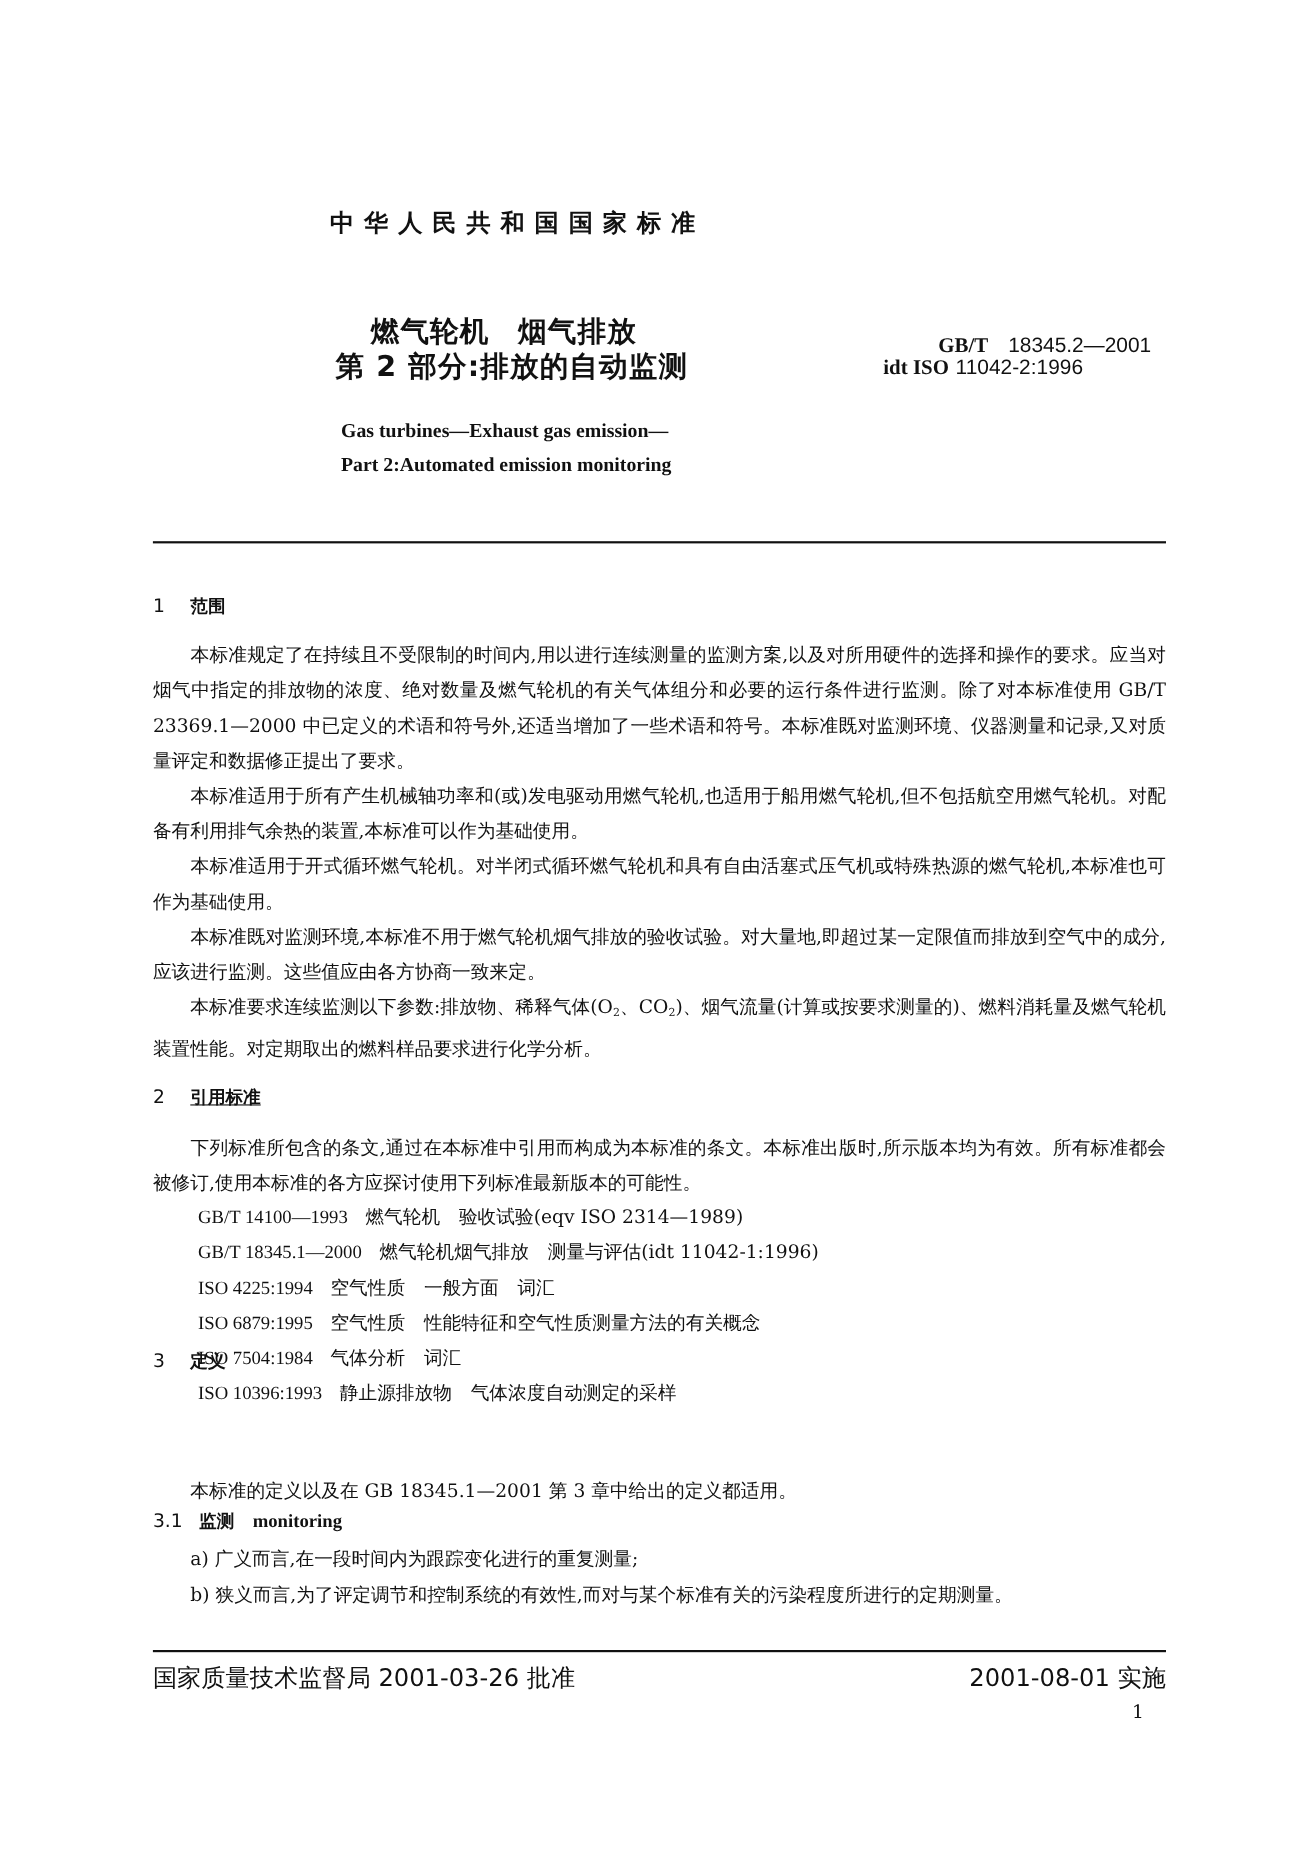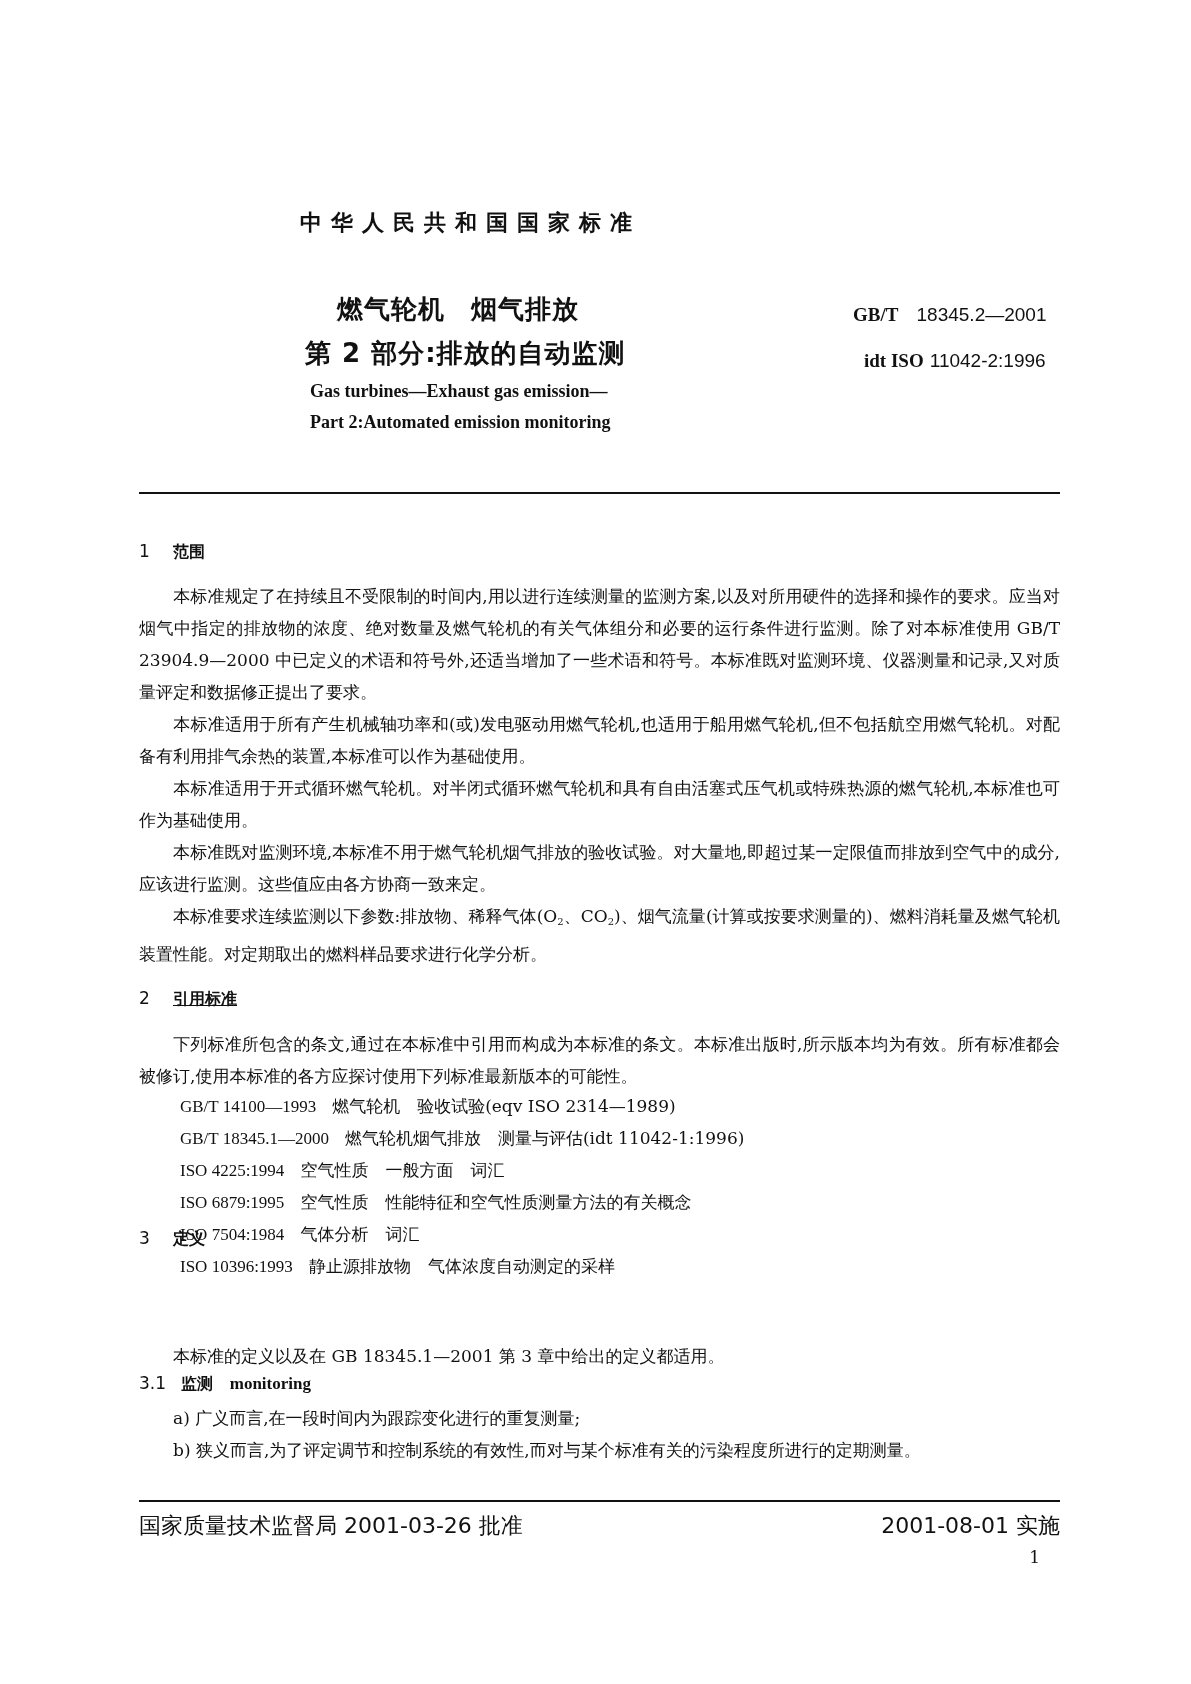--- a/index.html
+++ b/index.html
@@ -1,26 +1,26 @@
 <!DOCTYPE html>
 <html><head>
 <meta charset="utf-8">
 <style>
   html, body { margin: 0; padding: 0; background: #ffffff; }
   body { width: 1191px; height: 1684px; position: relative; overflow: hidden; color: #111; font-family: "DejaVu Serif", "Liberation Serif", serif; }
   .abs { position: absolute; white-space: nowrap; }
-  .sans { font-family: "DejaVu Sans", "Liberation Sans", sans-serif; margin-top: 20px; }
+  .sans { font-family: "DejaVu Sans", "Liberation Sans", sans-serif; }
   .nation { left: 300px; top: 188px; font-size: 22px; letter-spacing: 9px; font-weight: bold; }
   .title-cn { left: 300px; font-size: 26px; font-weight: bold; letter-spacing: 1px; }
-  .title-cn.l1 { left: 337px; top: 272px; }
+  .title-cn.l1 { left: 337px; top: 284px; }
   .title-cn.l2 { left: 305px; top: 316px; }
   .gap { display: inline-block; width: 26px; }
   .std-code { font-size: 19px; }
   .std-code.l1 { left: 853px; top: 303px; }
-  .std-code.l2 { left: 864px; top: 323px; margin-top: 26px; }
+  .std-code.l2 { left: 803px; top: 323px; }
   .std-code b { font-family: "Liberation Serif", serif; font-weight: bold; }
   .std-code .num { font-family: "Liberation Sans", sans-serif; letter-spacing: 0px; }
   .title-en { font-family: "Liberation Serif", serif; font-weight: bold; font-size: 18px; }
   .title-en.l1 { left: 310px; top: 381px; }
   .title-en.l2 { left: 310px; top: 412px; }
   .rule { position: absolute; left: 139px; width: 921px; height: 2px; background: #111; }
   .rule.top { top: 492px; }
   .rule.bottom { top: 1500px; height: 1.5px; }
   .h { font-family: "DejaVu Sans", "Liberation Sans", sans-serif; font-weight: bold; font-size: 16px; left: 139px; }
   .h .n { display: inline-block; width: 34px; font-weight: normal; font-size: 17px; }
@@ -55,21 +55,21 @@
 
 <div class="abs title-en l1">Gas turbines—Exhaust gas emission—</div>
 <div class="abs title-en l2">Part 2:Automated emission monitoring</div>
 
 <div class="rule top"></div>
 
 <div class="abs h" style="top:541px;">
   <span class="n">1</span><span>范围</span>
 </div>
 
-<div class="abs p" style="top:580px;"><span class="ind"></span><span>本标准规定了在持续且不受限制的时间内,用以进行连续测量的监测方案,以及对所用硬件的选择和操作的要求。应当对烟气中指定的排放物的浓度、绝对数量及燃气轮机的有关气体组分和必要的运行条件进行监测。除了对本标准使用 GB/T 23904.9—2000 中已定义的术语和符号外,还适当增加了一些术语和符号。本标准既对监测环境、仪器测量和记录,又对质量评定和数据修正提出了要求。</span></div>
+<div class="abs p" style="top:580px;"><span class="ind"></span><span>本标准规定了在持续且不受限制的时间内,用以进行连续测量的监测方案,以及对所用硬件的选择和操作的要求。应当对烟气中指定的排放物的浓度、绝对数量及燃气轮机的有关气体组分和必要的运行条件进行监测。除了对本标准使用 GB/T 23369.1—2000 中已定义的术语和符号外,还适当增加了一些术语和符号。本标准既对监测环境、仪器测量和记录,又对质量评定和数据修正提出了要求。</span></div>
 <div class="abs p" style="top:708px;"><span class="ind"></span><span>本标准适用于所有产生机械轴功率和(或)发电驱动用燃气轮机,也适用于船用燃气轮机,但不包括航空用燃气轮机。对配备有利用排气余热的装置,本标准可以作为基础使用。</span></div>
 <div class="abs p" style="top:772px;"><span class="ind"></span><span>本标准适用于开式循环燃气轮机。对半闭式循环燃气轮机和具有自由活塞式压气机或特殊热源的燃气轮机,本标准也可作为基础使用。</span></div>
 <div class="abs p" style="top:836px;"><span class="ind"></span><span>本标准既对监测环境,本标准不用于燃气轮机烟气排放的验收试验。对大量地,即超过某一定限值而排放到空气中的成分,应该进行监测。这些值应由各方协商一致来定。</span></div>
 <div class="abs p" style="top:900px;"><span class="ind"></span><span>本标准要求连续监测以下参数:排放物、稀释气体(O</span><sub class="sub2">2</sub><span>、CO</span><sub class="sub2">2</sub><span>)、烟气流量(计算或按要求测量的)、燃料消耗量及燃气轮机装置性能。对定期取出的燃料样品要求进行化学分析。</span></div>
 
 <div class="abs h" style="top:988px;text-decoration:underline;">
   <span class="n">2</span><span>引用标准</span>
 </div>
 <div class="abs p" style="top:1028px;"><span class="ind"></span><span>下列标准所包含的条文,通过在本标准中引用而构成为本标准的条文。本标准出版时,所示版本均为有效。所有标准都会被修订,使用本标准的各方应探讨使用下列标准最新版本的可能性。</span></div>
 

